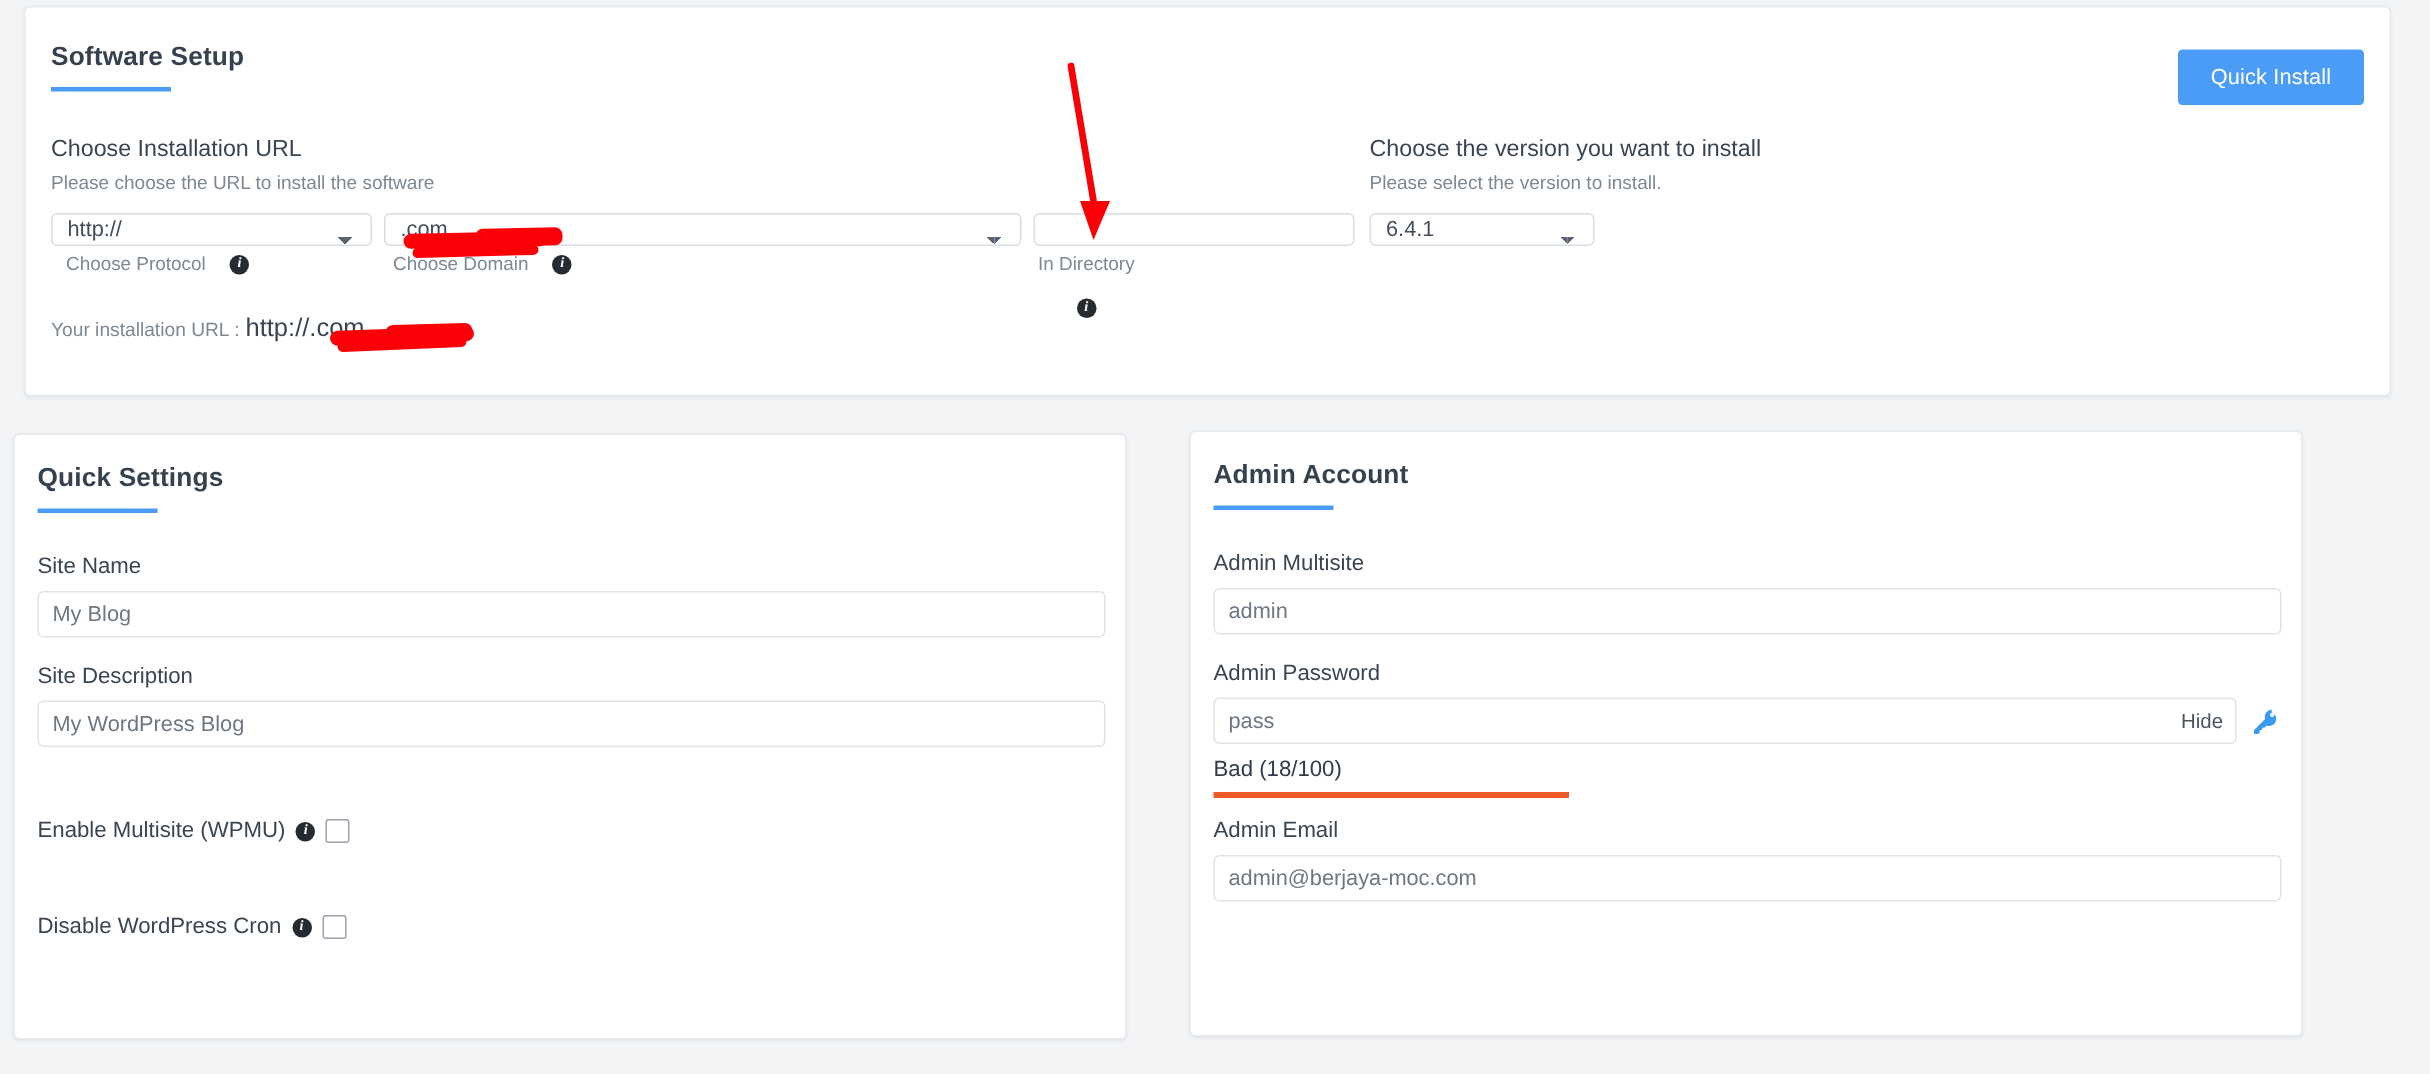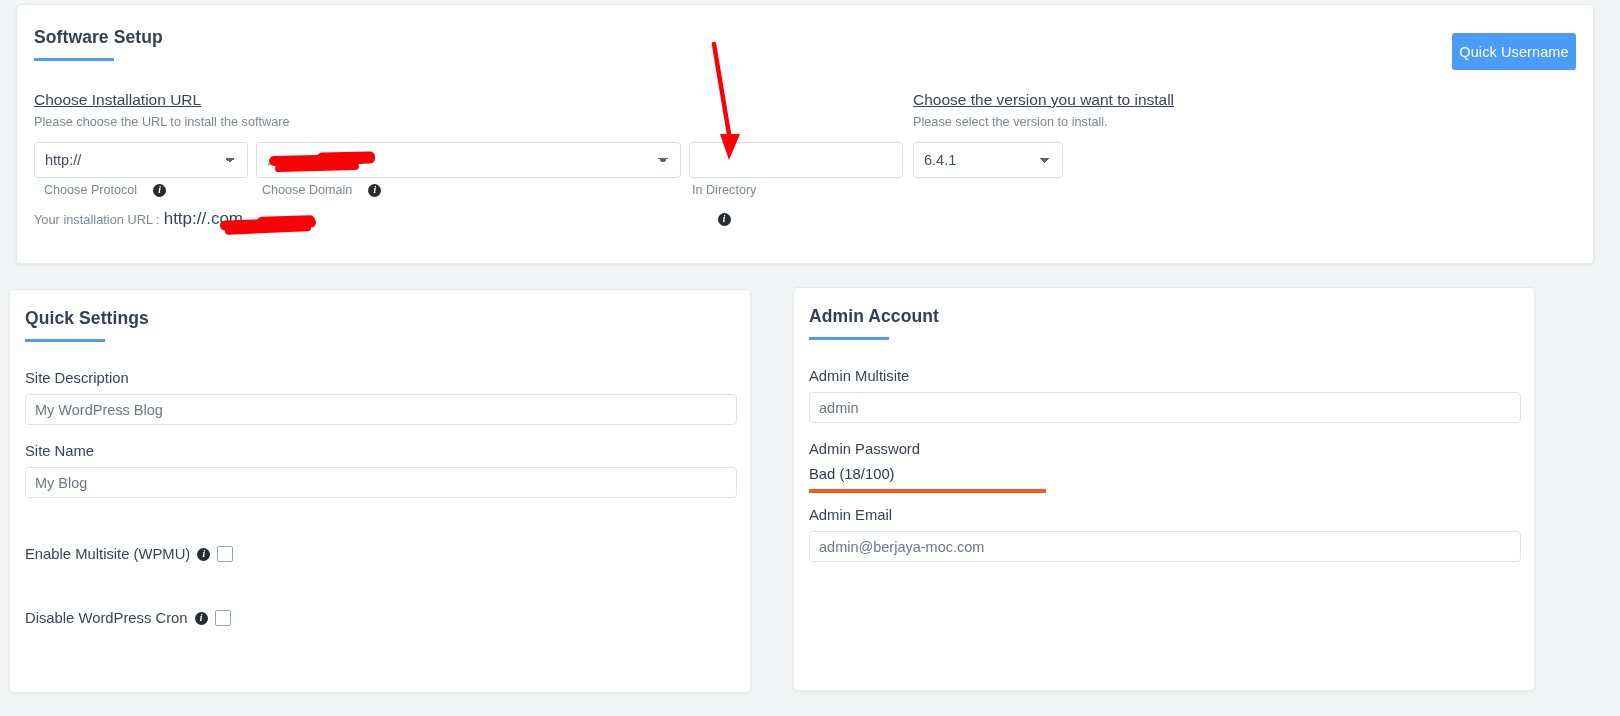--- a/index.html
+++ b/index.html
@@ -57,40 +57,39 @@
     font-size: 14.5px;
     font-family: "Liberation Sans", sans-serif;
     cursor: pointer;
     letter-spacing: .1px;
   }
 
   .field-heading {
     font-size: 15.5px;
     color: #3a4553;
     white-space: nowrap;
-    text-decoration: underline;
   }
   .field-sub {
     font-size: 12.7px;
     color: #7d8894;
     margin-top: 6px;
     white-space: nowrap;
   }
 
   #install-url-group { position: absolute; left: 17px; top: 86px; }
   #version-group     { position: absolute; left: 896px; top: 86px; }
 
   .control-row {
     display: flex;
     align-items: flex-start;
     margin-top: 13px;
   }
 
   .sel, .txt {
-    height: 36px;
+    height: 22px;
     border: 1px solid #d8dde3;
     border-radius: 4px;
     background: #fff;
     font-size: 14.5px;
     color: #434d5b;
     font-family: "Liberation Sans", sans-serif;
     padding: 0 10px;
     outline: none;
   }
   select.sel {
@@ -292,21 +291,21 @@
 
 <div class="page">
 
   <div class="card" id="software-setup-card">
 
     <div id="software-setup-title">
       <div class="card-title">Software Setup</div>
       <div class="title-underline"></div>
     </div>
 
-    <button class="quick-install-btn">Quick Username</button>
+    <button class="quick-install-btn">Quick Install</button>
 
     <div id="install-url-group">
       <div class="field-heading">Choose Installation URL</div>
       <div class="field-sub">Please choose the URL to install the software</div>
 
       <div class="control-row">
         <select class="sel" id="protocol-select"><option value="http://">http://</option><option value="http://www.">http://www.</option><option value="https://">https://</option><option value="https://www.">https://www.</option></select>
         <select class="sel" id="domain-select"><option value=".com">.com</option></select>
         <input class="txt" id="directory-input" type="text" value="" style="">
       </div>
@@ -355,27 +354,27 @@
   </svg>
 
   <div class="card" id="site-settings-card">
     <div id="site-settings-title">
       <div class="card-title">Quick Settings</div>
       <div class="title-underline"></div>
     </div>
 
     <div id="site-settings-body">
       <div class="form-group">
+        <label class="form-label">Site Name</label>
+        <input class="form-input" type="text" value="My Blog" style="">
+      </div>
+
+      <div class="form-group">
         <label class="form-label">Site Description</label>
         <input class="form-input" type="text" value="My WordPress Blog" style="">
-      </div>
-
-      <div class="form-group">
-        <label class="form-label">Site Name</label>
-        <input class="form-input" type="text" value="My Blog" style="">
       </div>
 
       <div class="check-row">
         <span class="check-label">Enable Multisite (WPMU)</span>
         <span class="info-dot">i</span>
         <input class="cb" type="checkbox" style="">
       </div>
 
       <div class="check-row">
         <span class="check-label">Disable WordPress Cron</span>
@@ -392,20 +391,29 @@
     </div>
 
     <div id="admin-account-body">
       <div class="form-group">
         <label class="form-label">Admin Multisite</label>
         <input class="form-input" type="text" value="admin" style="">
       </div>
 
       <div>
         <label class="form-label">Admin Password</label>
+        <div class="pw-row">
+          <div class="pw-wrap">
+            <input class="form-input" id="admin-password-input" type="text" value="pass" style="">
+            <button id="password-hide-toggle">Hide</button>
+          </div>
+          <svg id="password-generate-key" viewBox="0 0 24 24">
+            <path d="M16.2 2.6a5.6 5.6 0 0 0-5.3 7.4L2.3 18.6a1 1 0 0 0-.3.7v2.1c0 .3.3.6.6.6h2.2c.3 0 .5-.1.7-.3l1.2-1.2v-1.7h1.8v-1.8h1.7l1.9-1.9a5.6 5.6 0 1 0 4.1-10.5zm1.6 5.1a1.7 1.7 0 1 1-2.4-2.4 1.7 1.7 0 0 1 2.4 2.4z" fill="#3b9bf0"></path>
+          </svg>
+        </div>
 
         <div id="password-strength">
           <div id="password-strength-text">Bad (18/100)</div>
           <div id="password-strength-track">
             <div id="password-strength-bar" style="background: rgb(240, 90, 40); width: 33.3%;"></div>
           </div>
         </div>
       </div>
 
       <div>

